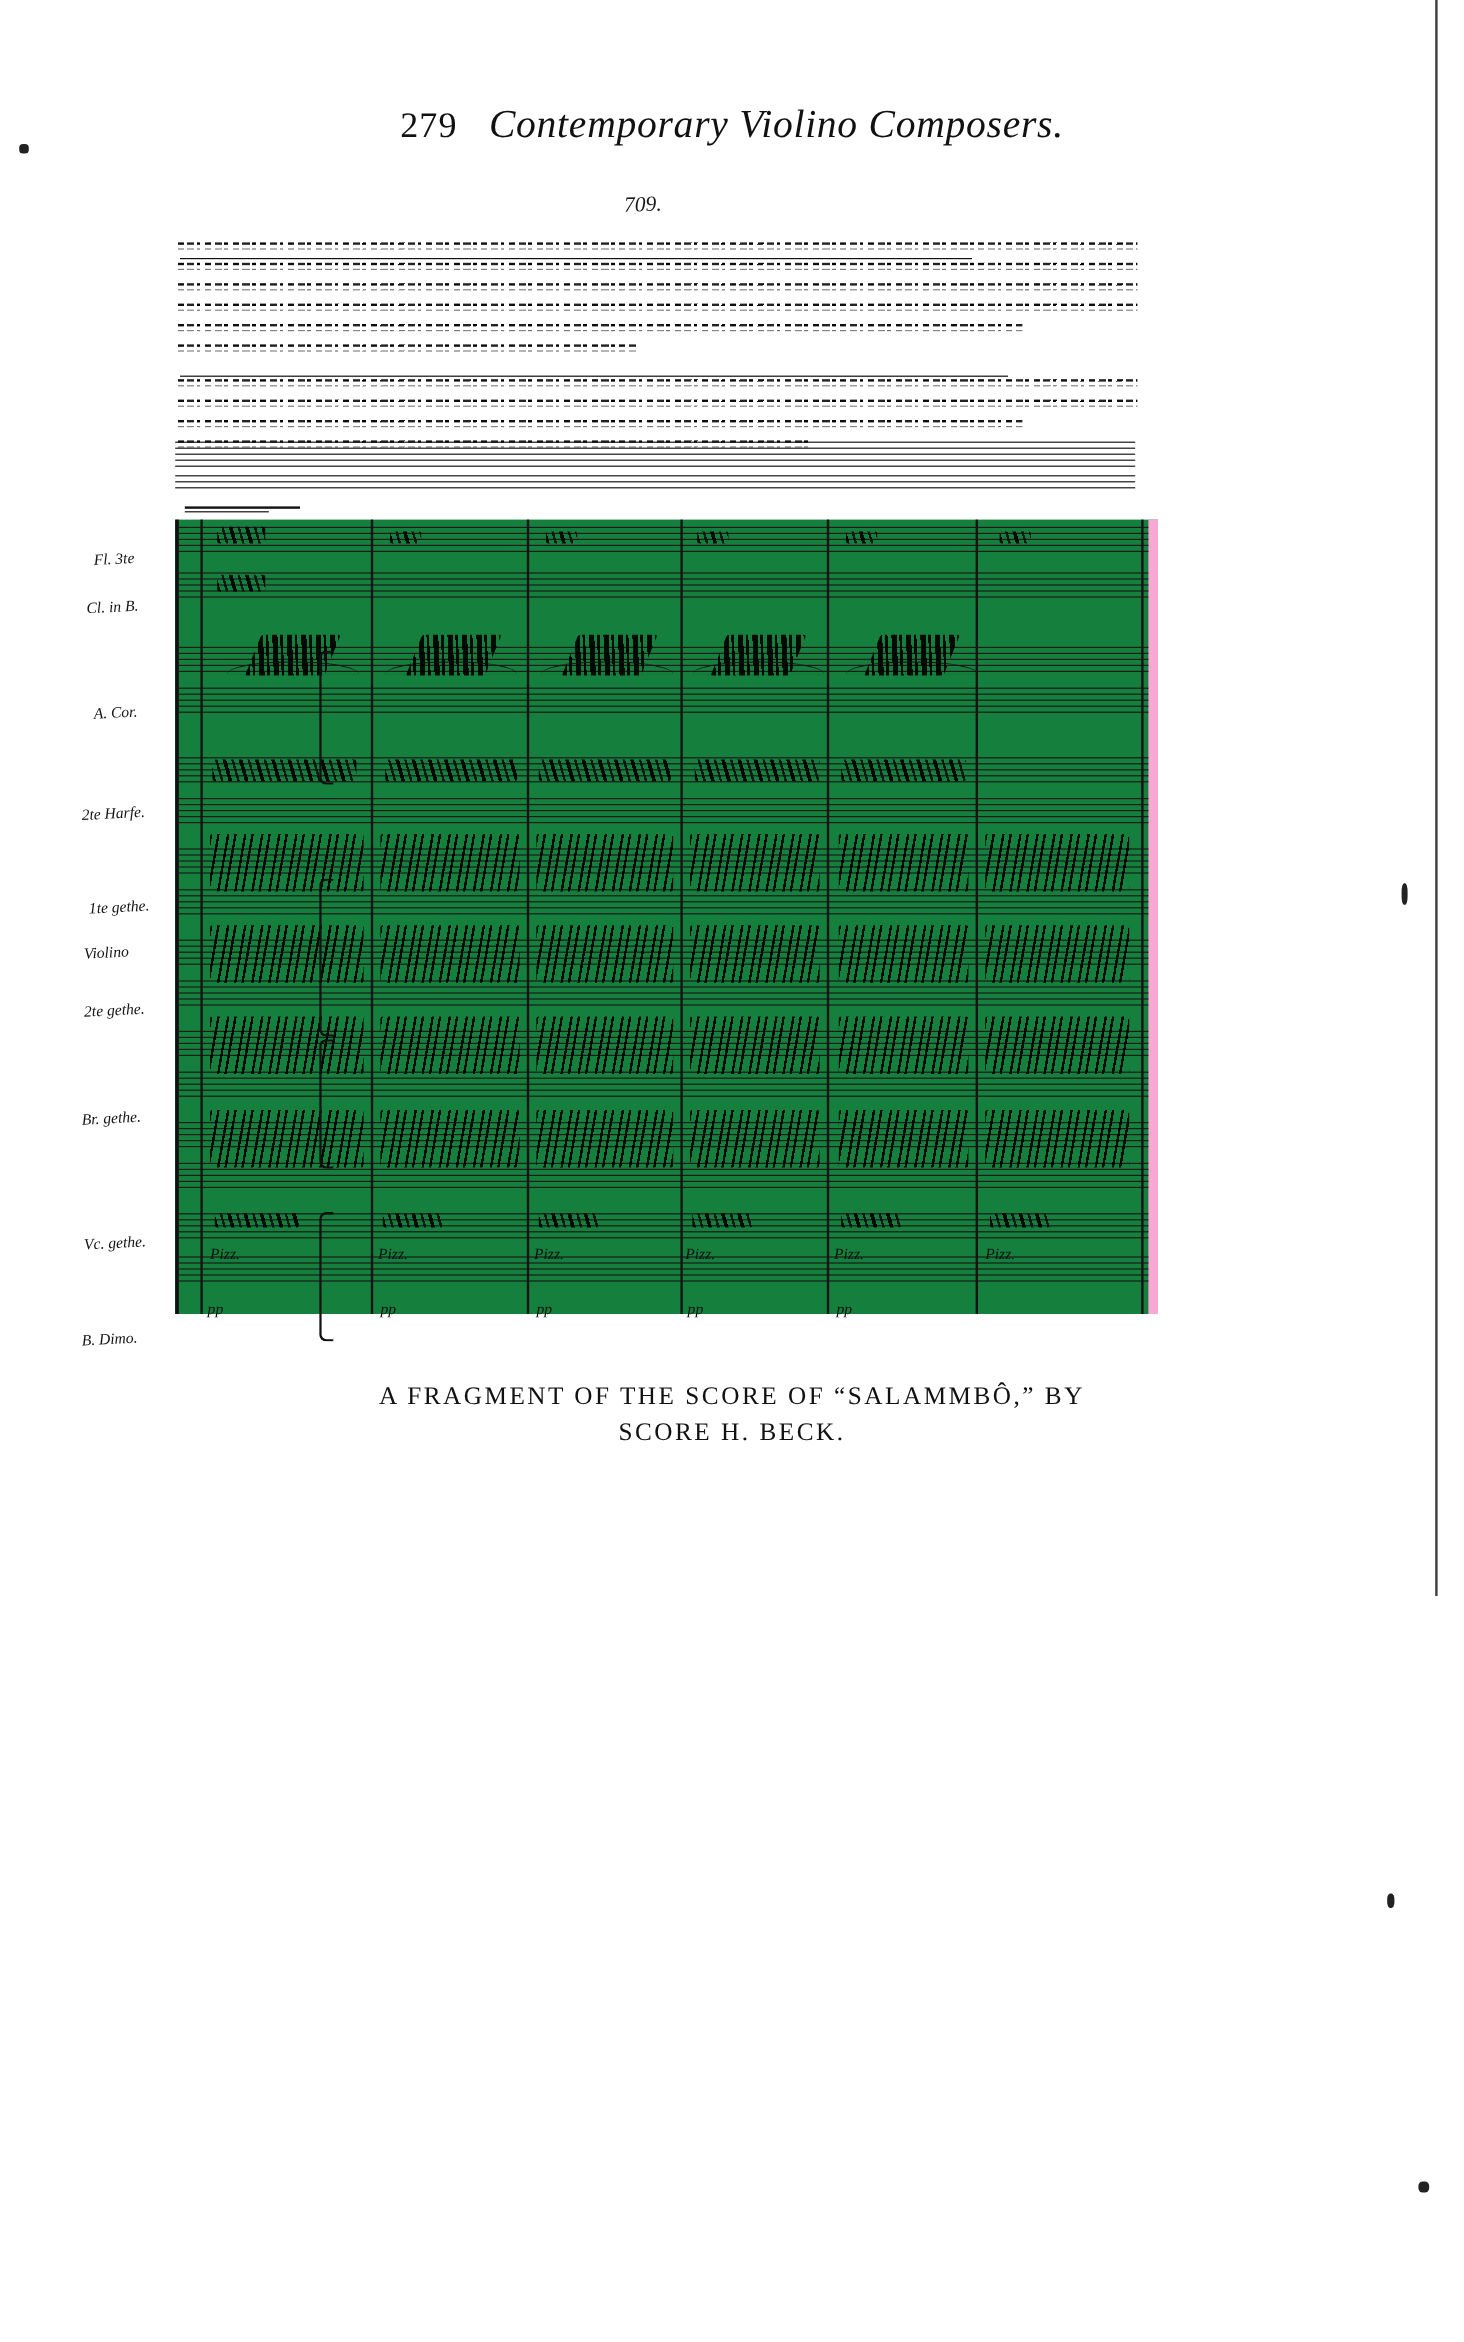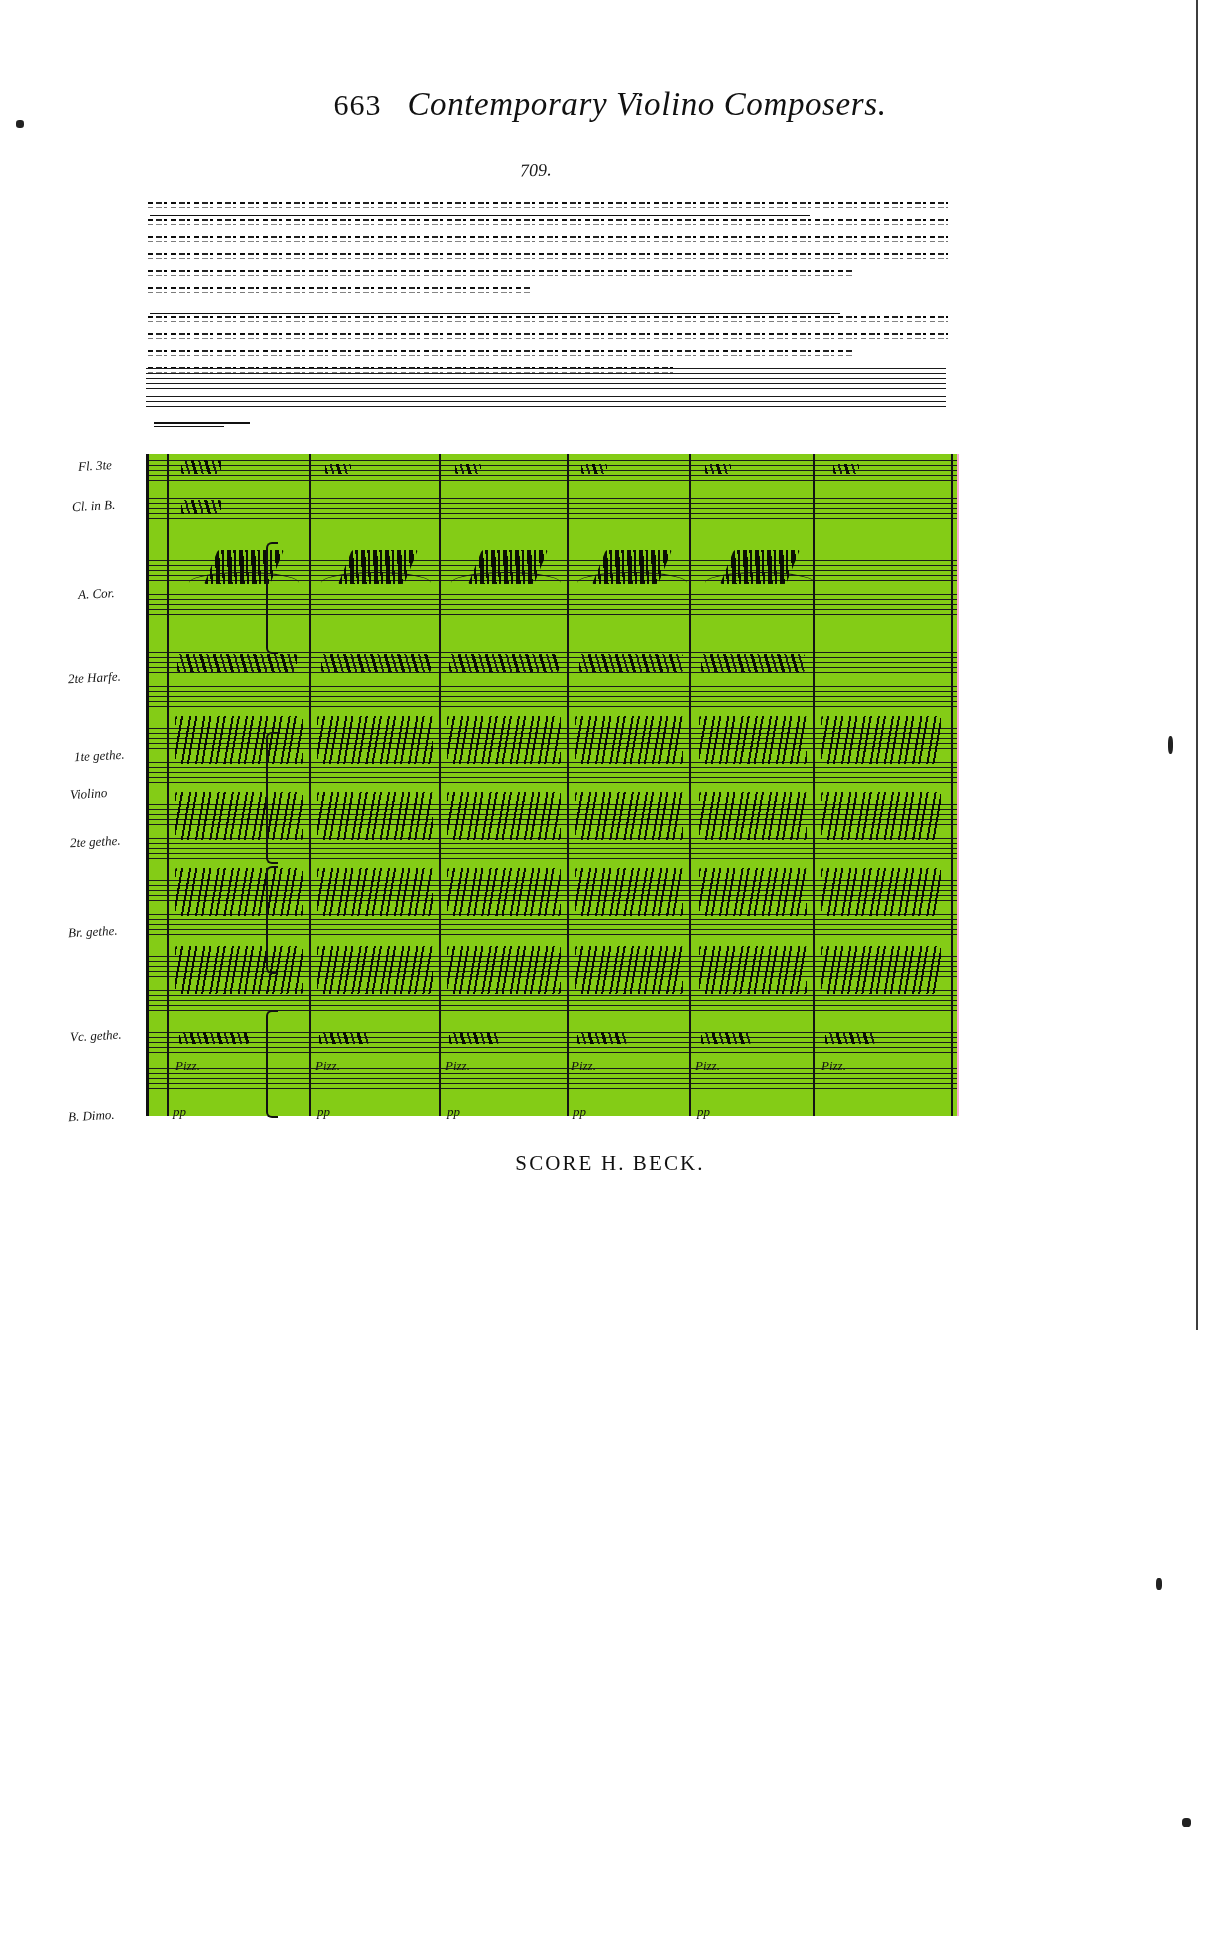--- a/index.html
+++ b/index.html
@@ -130,26 +130,26 @@
     background: #111;
     width: 96px;
     margin-bottom: 2px;
   }
   .tempo i:nth-child(2) { width: 70px; height: 1px; }
 
   
   .score {
     position: absolute;
     left: 6px;
-    top: 304px;
+    top: 283px;
     width: 808px;
     height: 662px;
     border-left: 3px solid #111;
-    border-right: 2px solid #f9a8d4;
-    background: #84cc16;
+    border-right: 8px solid #f9a8d4;
+    background: #15803d;
   }
   .staff {
     position: absolute;
     left: 0;
     width: 100%;
     height: 26px;
   }
   .staff .ln {
     position: absolute;
     left: 0;
@@ -264,21 +264,21 @@
   .speck {
     position: absolute;
     background: #222;
     border-radius: 40%;
   }
 </style>
 </head>
 <body>
 
 <div class="page-header">
-  <span class="folio">663</span>
+  <span class="folio">279</span>
   <span class="running-head">Contemporary Violino Composers.</span>
 </div>
 
 <div class="plate">
 
   <div class="plate-number">709.</div>
 
   <div class="stage-block">
     <div class="scribble-line"></div>
     <div class="scribble-underline" style="top:17px;width:660px;"></div>
@@ -521,20 +521,21 @@
   <div class="inst-label" style="left:-70px;top:878px">Vc. gethe.</div>
   <div class="inst-label" style="left:-72px;top:958px">B. Dimo.</div>
 
   <div class="brace" style="top:392px;height:108px"></div>
   <div class="brace" style="top:582px;height:128px"></div>
   <div class="brace" style="top:716px;height:104px"></div>
   <div class="brace" style="top:860px;height:104px"></div>
 </div>
 
 <div class="caption">
+  <span>A FRAGMENT OF THE SCORE OF “SALAMMBÔ,” BY</span>
   <span class="line2">SCORE H. BECK.</span>
 </div>
 
 <div class="edge-rule"></div>
 <div class="speck" style="left:16px;top:120px;width:8px;height:8px"></div>
 <div class="speck" style="left:1168px;top:736px;width:5px;height:18px"></div>
 <div class="speck" style="left:1156px;top:1578px;width:6px;height:12px"></div>
 <div class="speck" style="left:1182px;top:1818px;width:9px;height:9px"></div>
 
 </body></html>

